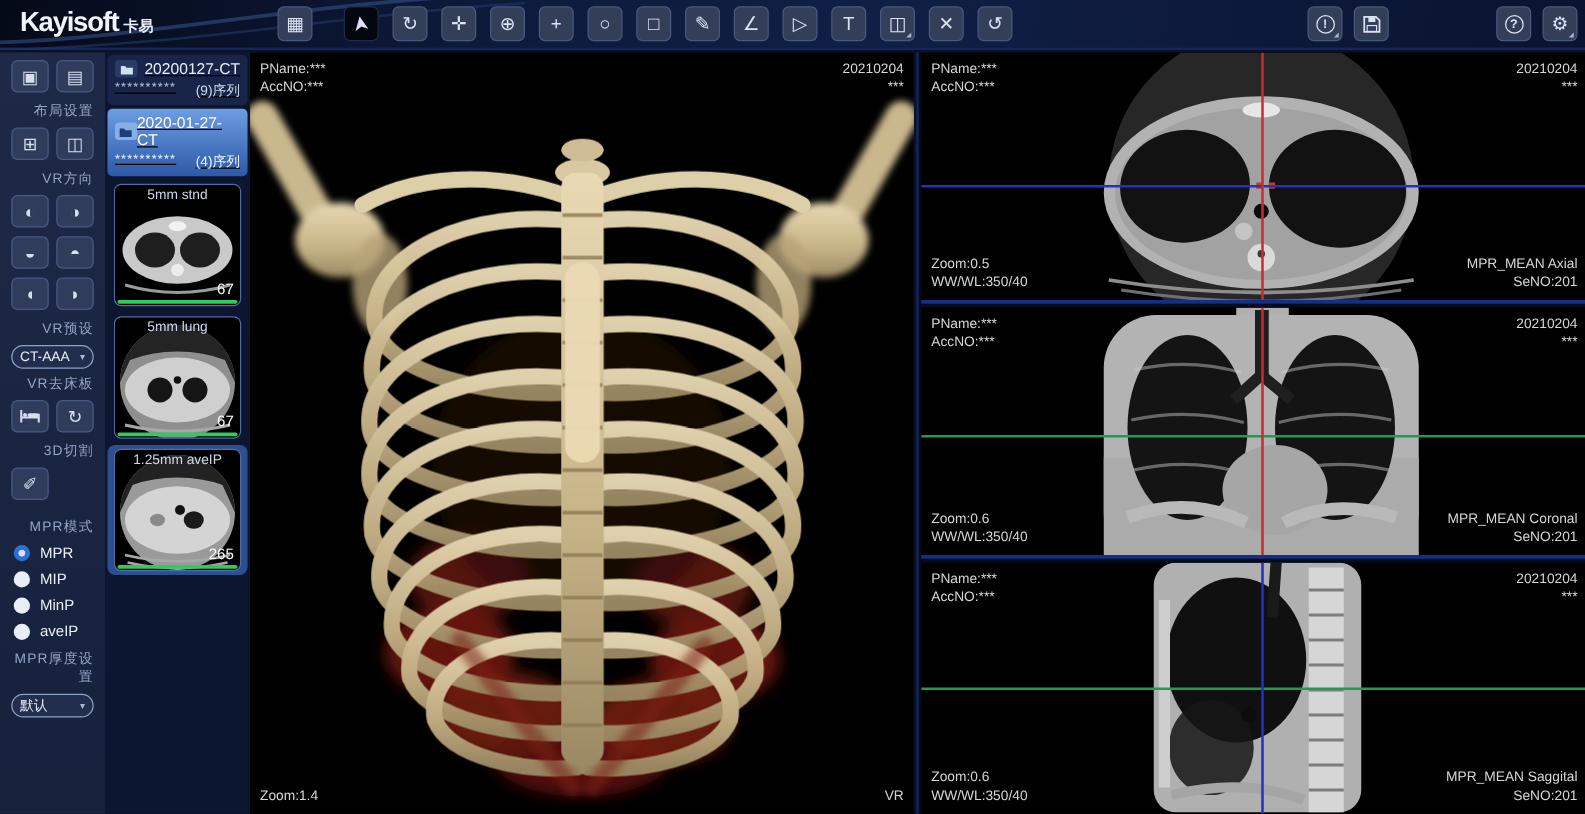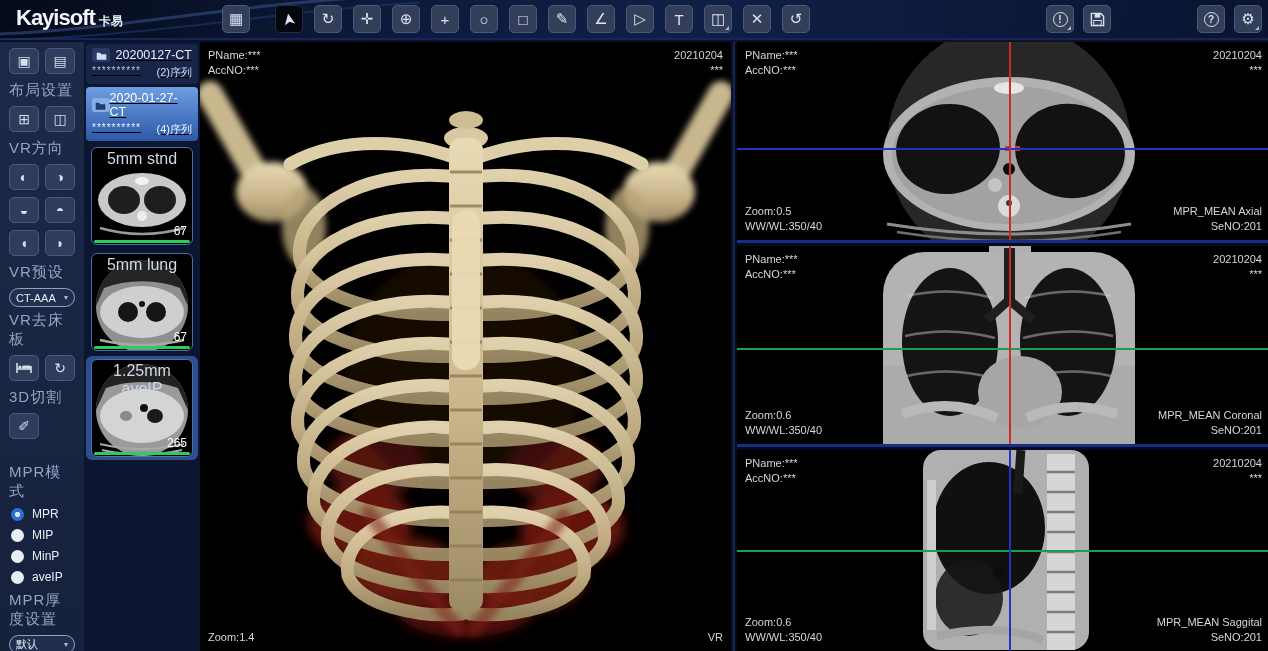--- a/index.html
+++ b/index.html
@@ -29,21 +29,21 @@
   .tb-group-right { position:absolute; right:6px; top:5px; display:flex; gap:9px; }
   .circ { width:15px; height:15px; border:1.5px solid #dbe3f2; border-radius:50%;
     display:flex; align-items:center; justify-content:center; font-size:10px; font-weight:bold; }
 
   
   .sidebar { position:absolute; left:0; top:42px; width:84px; height:609px;
     background:linear-gradient(180deg,#1d2947 0%,#16213c 100%); padding:6px 9px; z-index:20; }
   .sb-row { display:flex; justify-content:space-between; margin-bottom:7px; }
   .sb-btn { width:30px; height:26px; border-radius:5px; background:#303c5c; border:1px solid #485a84;
     color:#d7dfef; display:flex; align-items:center; justify-content:center; font-size:14px; cursor:pointer; }
-  .sb-label { color:#93a4c5; font-size:15px; margin:4px 0 6px 0; letter-spacing:1px; }
+  .sb-label { color:#93a4c5; font-size:11px; margin:4px 0 6px 0; letter-spacing:1px;text-align:right; }
   .dropdown { width:66px; height:19px; border-radius:10px; border:1px solid #8ea2c6; background:#222e4e;
     color:#e6ecf8; font-size:11px; display:flex; align-items:center; justify-content:space-between;
     padding:0 6px; cursor:pointer; margin-bottom:4px; }
   .dd-arrow { font-size:8px; color:#aab8d4; }
   .radio-row { display:flex; align-items:center; gap:8px; margin:0 0 7px 2px; cursor:pointer; }
   .radio { width:13px; height:13px; border-radius:50%; background:#e9eef6; flex:none; }
   .radio.sel { background:radial-gradient(circle, #cfe2ff 0 2.5px, #2e6fd2 3px); }
   .radio-label { color:#e9eef6; font-size:12px; }
 
   
@@ -60,21 +60,21 @@
   .series-line2 { display:flex; justify-content:space-between; margin-top:3px; }
   .series-mask { color:#b9c5dc; font-size:10px; letter-spacing:1px; }
   .series-count { color:#cfdaef; font-size:11px; }
   .series-item.sel .series-mask, .series-item.sel .series-count { color:#eef4fd; }
 
   .thumbwrap { padding:3px 5px; border-radius:6px; margin-top:2px; cursor:pointer; }
   .thumbwrap.sel { background:#2d4f8f; }
   .thumb { position:relative; height:98px; border:1px solid #4d6ca3; border-radius:6px;
     background:#000; overflow:hidden; }
   .thumb-label { position:absolute; top:2px; width:100%; text-align:center; color:#cfd9ea;
-    font-size:16px; z-index:3; }
+    font-size:11px; z-index:3; }
   .thumb-count { position:absolute; right:5px; bottom:6px; color:#fff; font-size:12px; z-index:3; }
   .thumb-bar { position:absolute; left:2px; right:2px; bottom:1px; height:3px; background:#2ecc5e;
     border-radius:2px; z-index:3; }
   .thumb svg { position:absolute; inset:0; }
 
   
   .vrview { position:absolute; left:200px; top:42px; width:531px; height:609px; background:#000; z-index:10; }
   .rightcol { position:absolute; left:733px; top:42px; width:535px; height:609px; background:#050a1c; z-index:10;
     border-left:2px solid #152457; }
   .panel { position:absolute; left:2px; width:533px; background:#000; overflow:hidden; }
@@ -234,21 +234,21 @@
         </div>
     </div>
 
     <div class="sb-label">3D切割</div>
     <div class="sb-row" style="justify-content:flex-start;">
       <div class="sb-btn">
           <span>✐</span>
         </div>
     </div>
 
-    <div class="sb-label" style="margin-top:24px;">MPR模式</div>
+    <div class="sb-label" style="margin-top:14px;">MPR模式</div>
     <div class="radio-row">
       <span class="radio sel"></span>
       <span class="radio-label">MPR</span>
     </div>
     <div class="radio-row">
       <span class="radio"></span>
       <span class="radio-label">MIP</span>
     </div>
     <div class="radio-row">
       <span class="radio"></span>
@@ -271,21 +271,21 @@
       <div class="series-line1">
         <span class="folder-chip">
           <svg width="11" height="9" viewBox="0 0 16 12">
               <path d="M1 2 h5 l1.5 2 H15 v8 H1 z" fill="#cfe0f5"></path>
             </svg>
         </span>
         <span class="series-title">20200127-CT</span>
       </div>
       <div class="series-line2">
         <span class="series-mask">**********</span>
-        <span class="series-count">(2)序列</span>
+        <span class="series-count">(9)序列</span>
       </div>
     </div>
     <div class="series-item sel">
       <div class="series-line1">
         <span class="folder-chip">
           <svg width="11" height="9" viewBox="0 0 16 12">
               <path d="M1 2 h5 l1.5 2 H15 v8 H1 z" fill="#1d3e77"></path>
             </svg>
         </span>
         <span class="series-title">2020-01-27-CT</span>

